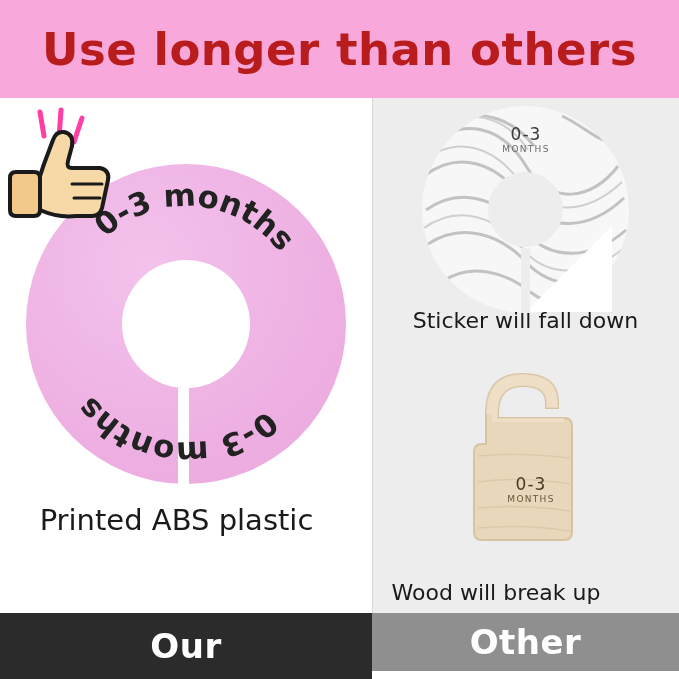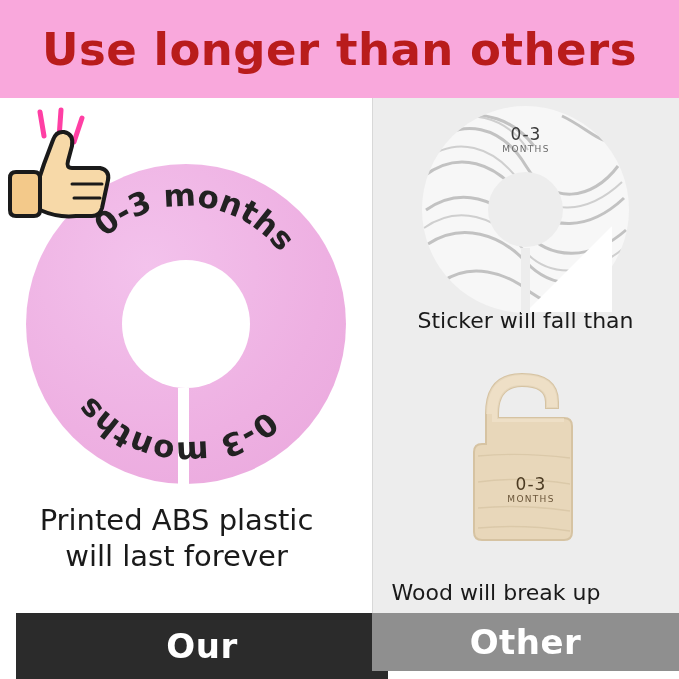--- a/index.html
+++ b/index.html
@@ -67,21 +67,20 @@
   
   .footer-left {
     position: absolute;
     left: 0; top: 613px;
     width: 372px;
     height: 66px;
     background: #2b2b2b;
     display: flex;
     align-items: center;
     justify-content: center;
-    margin-left: 16px;
   }
   .footer-right {
     position: absolute;
     left: 372px; top: 613px;
     width: 307px;
     height: 58px;
     background: #8f8f8f;
     display: flex;
     align-items: center;
     justify-content: center;
@@ -321,21 +320,20 @@
           <line x1="70" y1="36" x2="78" y2="12"></line>
         </g>
         <path d="M6,72 L6,104 Q6,110 12,110 L30,110 Q36,110 36,104 L36,72 Q36,66 30,66 L12,66 Q6,66 6,72 Z" fill="#f3c98a" stroke="#1a1a1a" stroke-width="4"></path>
         <path d="M36,70 L36,104 Q54,112 72,110 L88,110 Q96,110 98,102 L104,74 Q106,64 96,62 L68,62 Q62,62 64,55 L68,40 Q70,28 60,26 Q52,25 49,34 L40,58 Q38,64 36,70 Z" fill="#f7d9a8" stroke="#1a1a1a" stroke-width="4" stroke-linejoin="round"></path>
         <path d="M68,78 L98,78 M70,92 L96,92" stroke="#1a1a1a" stroke-width="3" fill="none" stroke-linecap="round"></path>
       </svg>
     </div>
 
     <div class="left-caption">
       <div>Printed ABS plastic</div>
-      <div>will last forever</div>
     </div>
   </div>
 
   <div class="panel-right">
 
     <div class="sticker-wrap">
       <div class="sticker-ring">
         <svg viewBox="0 0 207 207" width="207" height="207">
           <g stroke="#b9b9b9" stroke-width="3" fill="none" opacity="0.85">
             <path d="M8,40 C40,10 80,20 104,60 C128,100 170,95 196,60"></path>
@@ -356,21 +354,21 @@
       <div class="peel"></div>
       <div class="sticker-hole"></div>
       <div class="sticker-slit"></div>
       <div class="sticker-label">
         <span class="rng">0-3</span>
         <span class="mon">MONTHS</span>
       </div>
     </div>
   </div>
 
-  <div class="right-caption-1">Sticker will fall than</div>
+  <div class="right-caption-1">Sticker will fall down</div>
 
   <div class="wood-wrap" style="position:absolute; left:452px; top:356px;">
     <svg viewBox="0 0 160 200" width="160" height="200">
       <path d="M34,58 Q34,18 70,18 Q106,18 106,46 L106,52 L94,52 L94,46 Q94,30 70,30 Q46,30 46,58 L46,62 L112,62 Q120,62 120,70 L120,176 Q120,184 112,184 L30,184 Q22,184 22,176 L22,96 Q22,88 30,88 L34,88 Z" fill="#e8d7ba" stroke="#d6c3a2" stroke-width="2"></path>
       <path d="M34,58 Q34,18 70,18 Q106,18 106,46 L106,52 L94,52 L94,46 Q94,30 70,30 Q46,30 46,58 L46,62 L112,62 L112,66 L40,66 L40,58 Z" fill="#f2e5cf" opacity="0.55"></path>
       <g stroke="#d8c6a6" stroke-width="1.4" fill="none" opacity="0.8">
         <path d="M26,100 Q70,96 118,102"></path>
         <path d="M26,126 Q70,120 118,128"></path>
         <path d="M26,152 Q70,148 118,155"></path>
         <path d="M26,172 Q70,168 118,175"></path>

